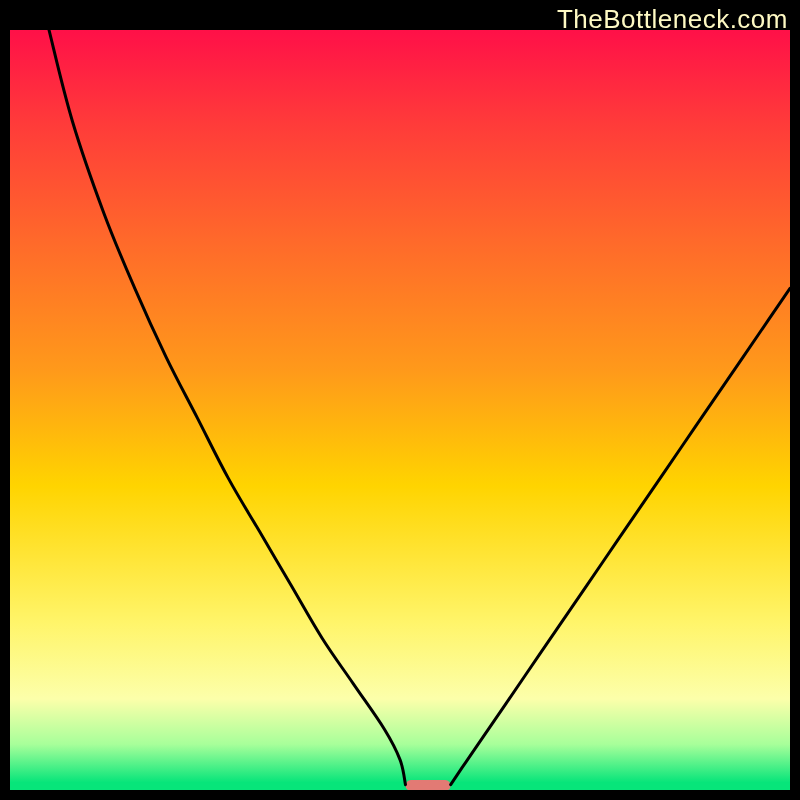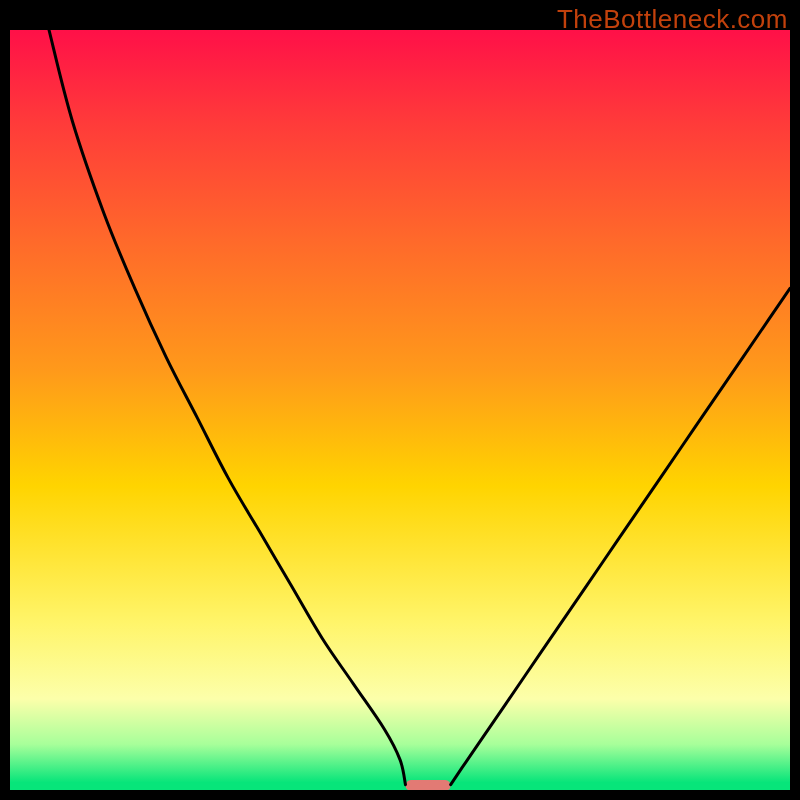--- a/index.html
+++ b/index.html
@@ -8,21 +8,21 @@
     width: 800px; height: 800px;
     background: #000;
     position: relative;
   }
   .watermark {
     position: absolute;
     top: 4px;
     right: 12px;
     font-family: Arial, Helvetica, sans-serif;
     font-size: 26px;
-    color: #c2410c;
+    color: #fef9c3;
     letter-spacing: 0.5px;
     user-select: none;
     z-index: 10;
   }
   .plot-wrap {
     position: absolute;
     left: 10px;
     top: 30px;
     width: 780px;
     height: 760px;

